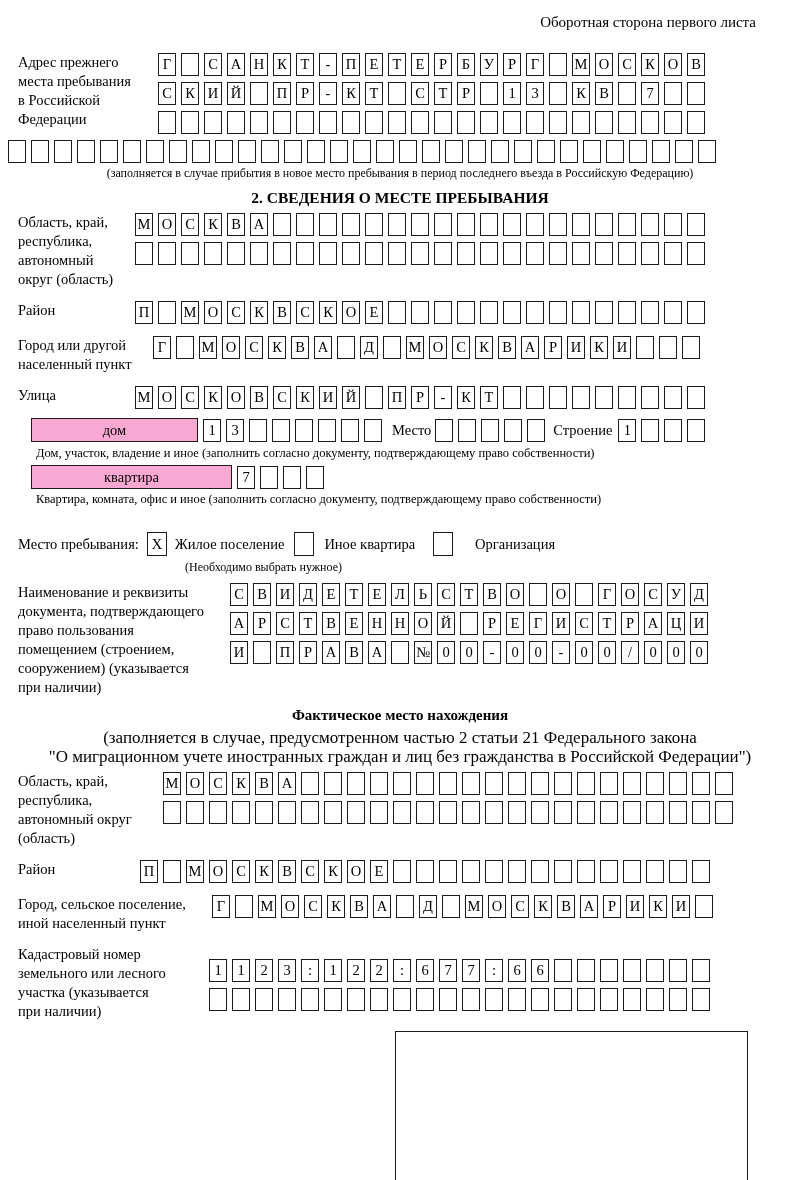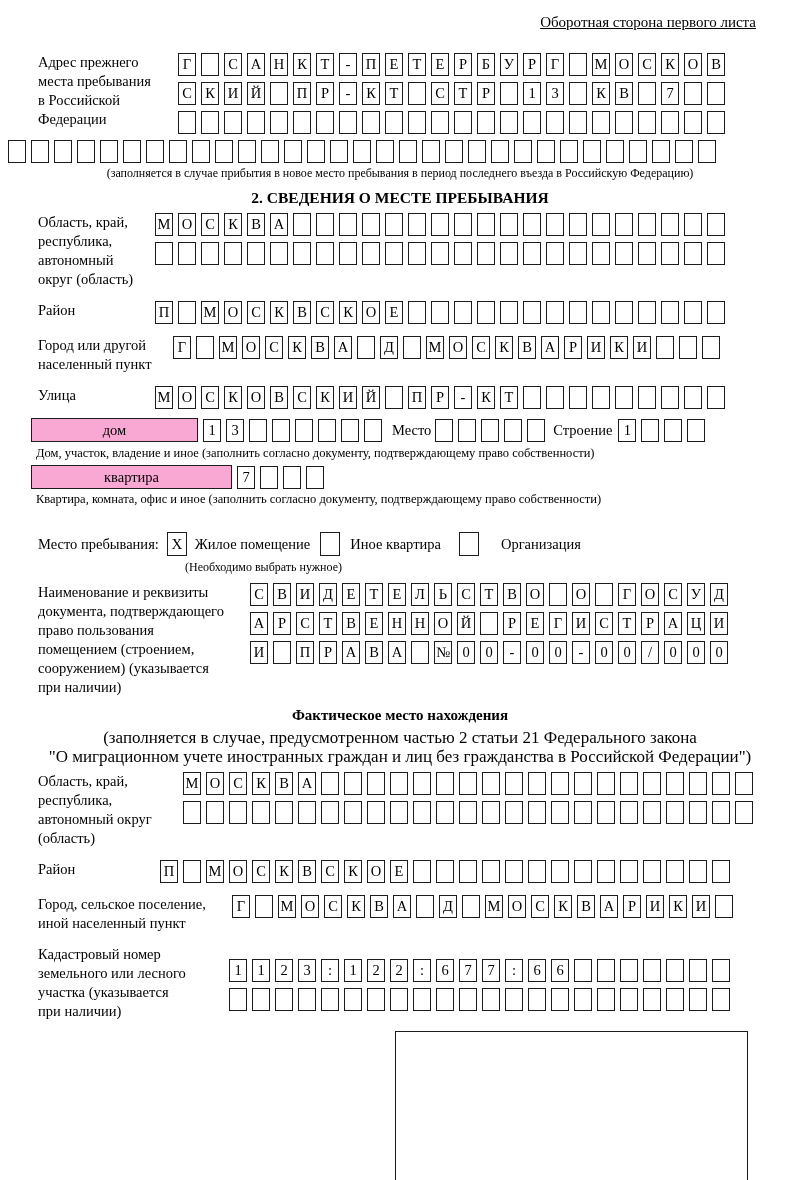--- a/index.html
+++ b/index.html
@@ -1,27 +1,27 @@
 <!DOCTYPE html>
 <html><head>
 <meta charset="utf-8">
 <style>
   html,body{margin:0;padding:0;background:#fff;}
   body{width:800px;height:1180px;overflow:hidden;color:#000;
        font-family:"Liberation Serif","DejaVu Serif",serif;font-size:15px;}
   .page{position:relative;width:800px;height:1180px;padding-top:14px;box-sizing:border-box;}
-  .hdr{text-align:right;padding-right:44px;font-size:15px;margin-bottom:22px;text-decoration:underline;}
+  .hdr{text-align:right;padding-right:44px;font-size:15px;margin-bottom:22px;}
   .row{display:flex;align-items:flex-start;}
   .lbl{font-size:14.5px;line-height:19px;white-space:pre-line;flex:0 0 auto;}
   .col{display:flex;flex-direction:column;gap:6px;}
   .cells{display:flex;gap:5px;flex:0 0 auto;}
   .cell{width:16px;height:21px;border:1.5px solid #1c1c1c;display:flex;
         align-items:center;justify-content:center;font-size:14.5px;flex:0 0 auto;
         background:#fff;}
-  .pl38{padding-left:38px;} .pl31{padding-left:31px;}
+  .pl38{padding-left:18px;} .pl31{padding-left:31px;}
   .lw140{width:140px;} .lw117{width:117px;} .lw135{width:135px;}
   .lw212{width:212px;} .lw145{width:145px;} .lw122{width:122px;}
   .lw194{width:194px;} .lw191{width:191px;}
   .fullrow{margin-left:8px;margin-top:6px;}
   .note{font-size:12px;text-align:center;margin-top:3px;}
   .note-left{font-size:12.5px;margin:3px 0 4px 36px;text-align:left;}
   .sec-title{font-weight:bold;font-size:15.5px;text-align:center;margin:8px 0 6px 0;}
   .bigbox{border:1.5px solid #1c1c1c;height:24px;display:flex;align-items:center;
           justify-content:center;font-size:14.5px;box-sizing:border-box;background:#f9a8d4;}
   .inl{font-size:14.5px;line-height:26px;}
@@ -361,21 +361,21 @@
         <div class="cell"></div>
         <div class="cell"></div>
         <div class="cell"></div>
       </div>
   </div>
   <div class="note-left">Квартира, комната, офис и иное (заполнить согласно документу, подтверждающему право собственности)</div>
 
   <div class="stayrow pl38">
     <span class="inl">Место пребывания:</span>
     <div class="chkbox gap8">X</div>
-    <span class="inl gap8">Жилое помещение</span>
+    <span class="inl gap8">Жилое поселение</span>
     <div class="chkbox gap10"></div>
     <span class="inl gap10">Иное квартира</span>
     <div class="chkbox gap10" style="margin-left:18px;"></div>
     <span class="inl" style="margin-left:22px;">Организация</span>
   </div>
   <div class="note" style="text-align:left;margin-left:185px;">(Необходимо выбрать нужное)</div>
 
   <div class="row pl38 mt8">
     <div class="lbl lw212">Наименование и реквизиты
 документа, подтверждающего

